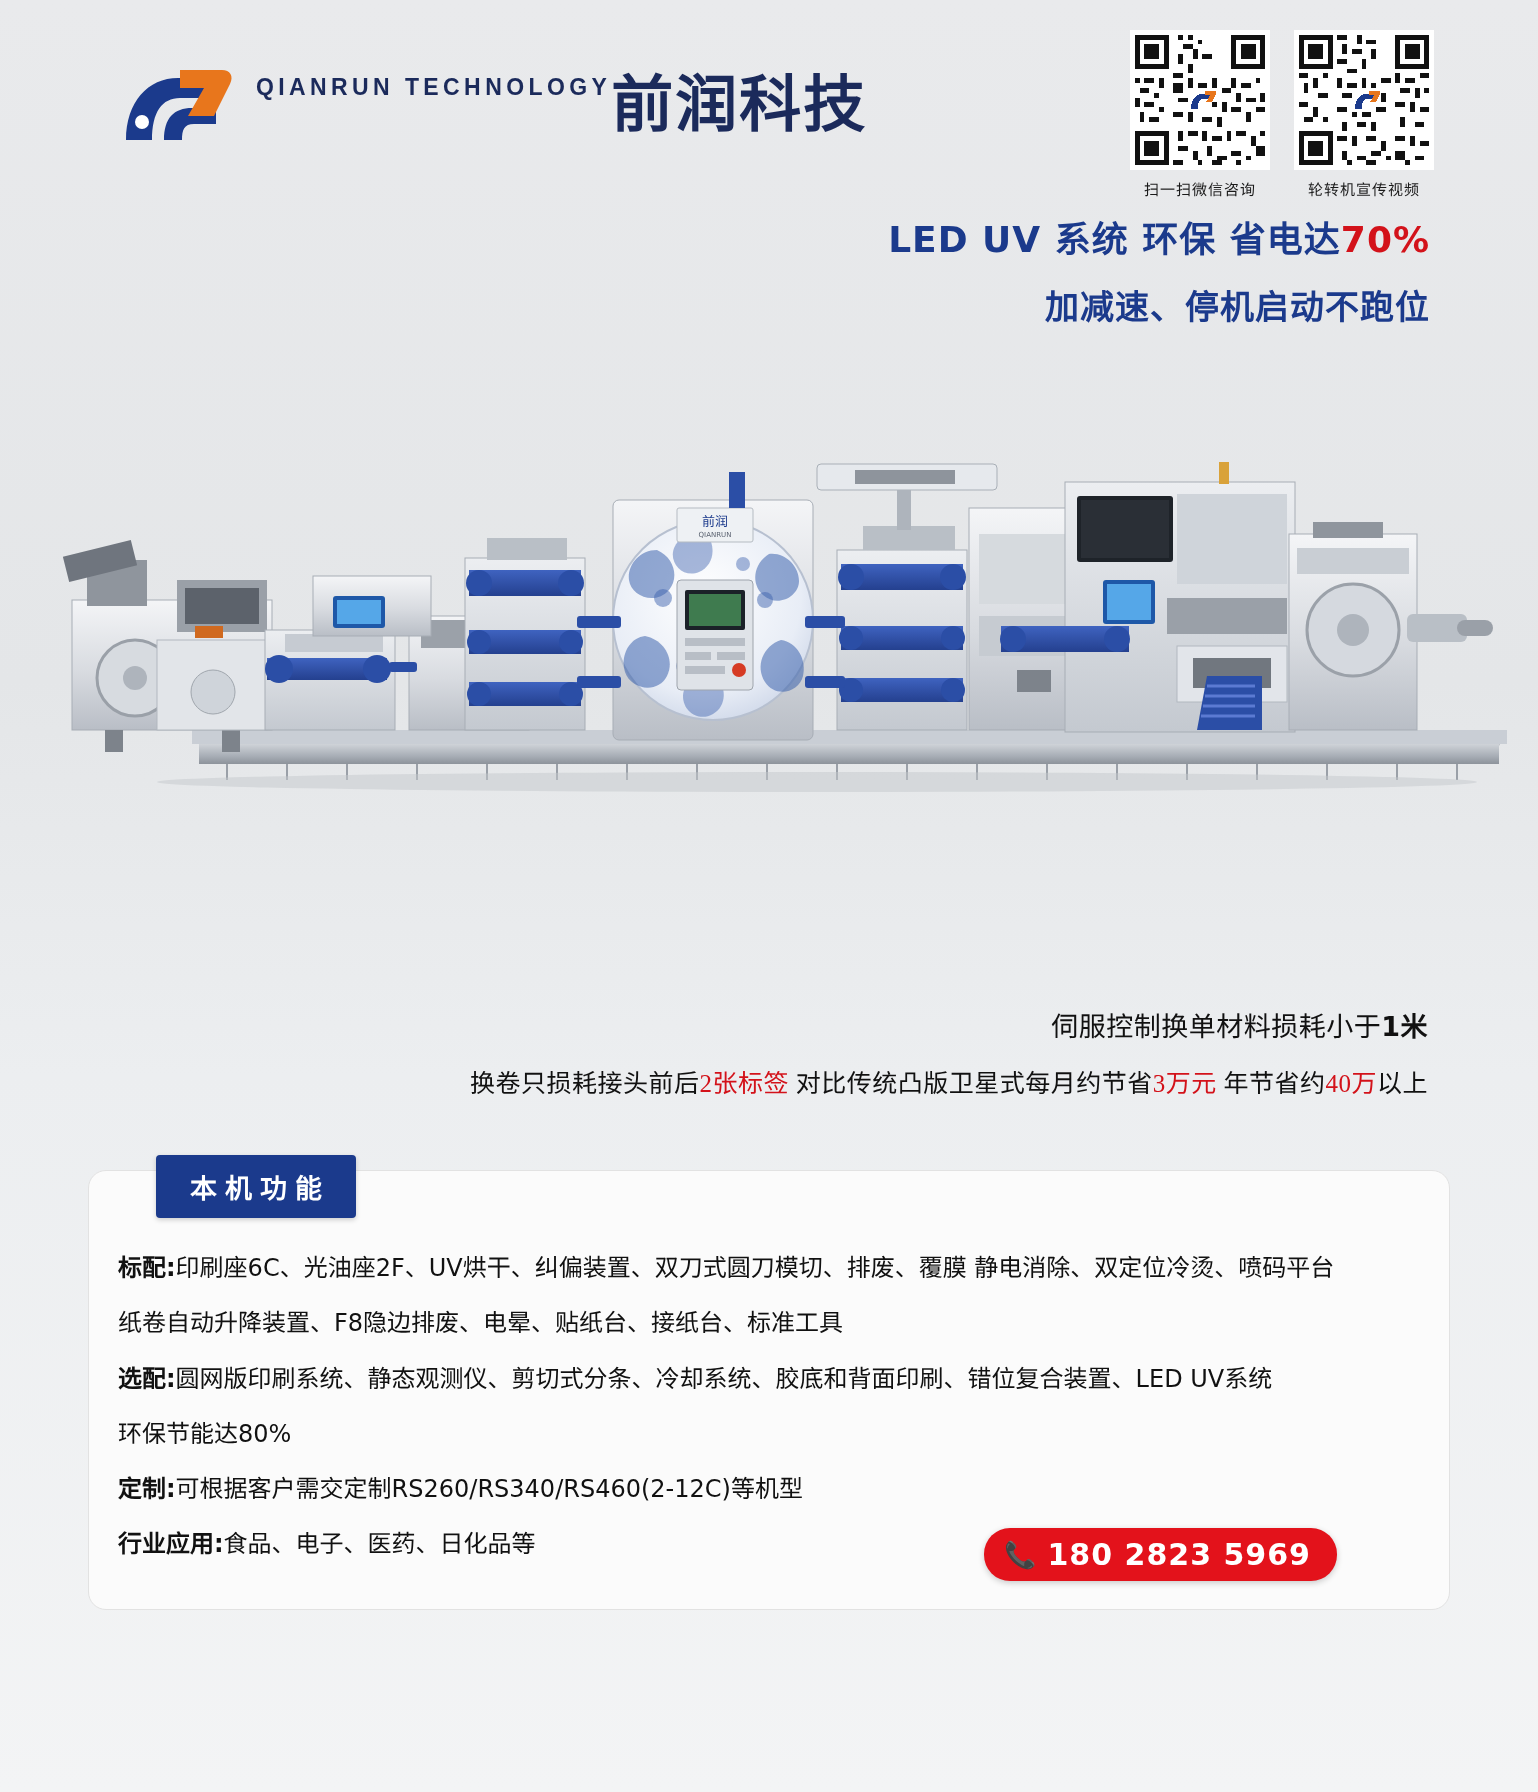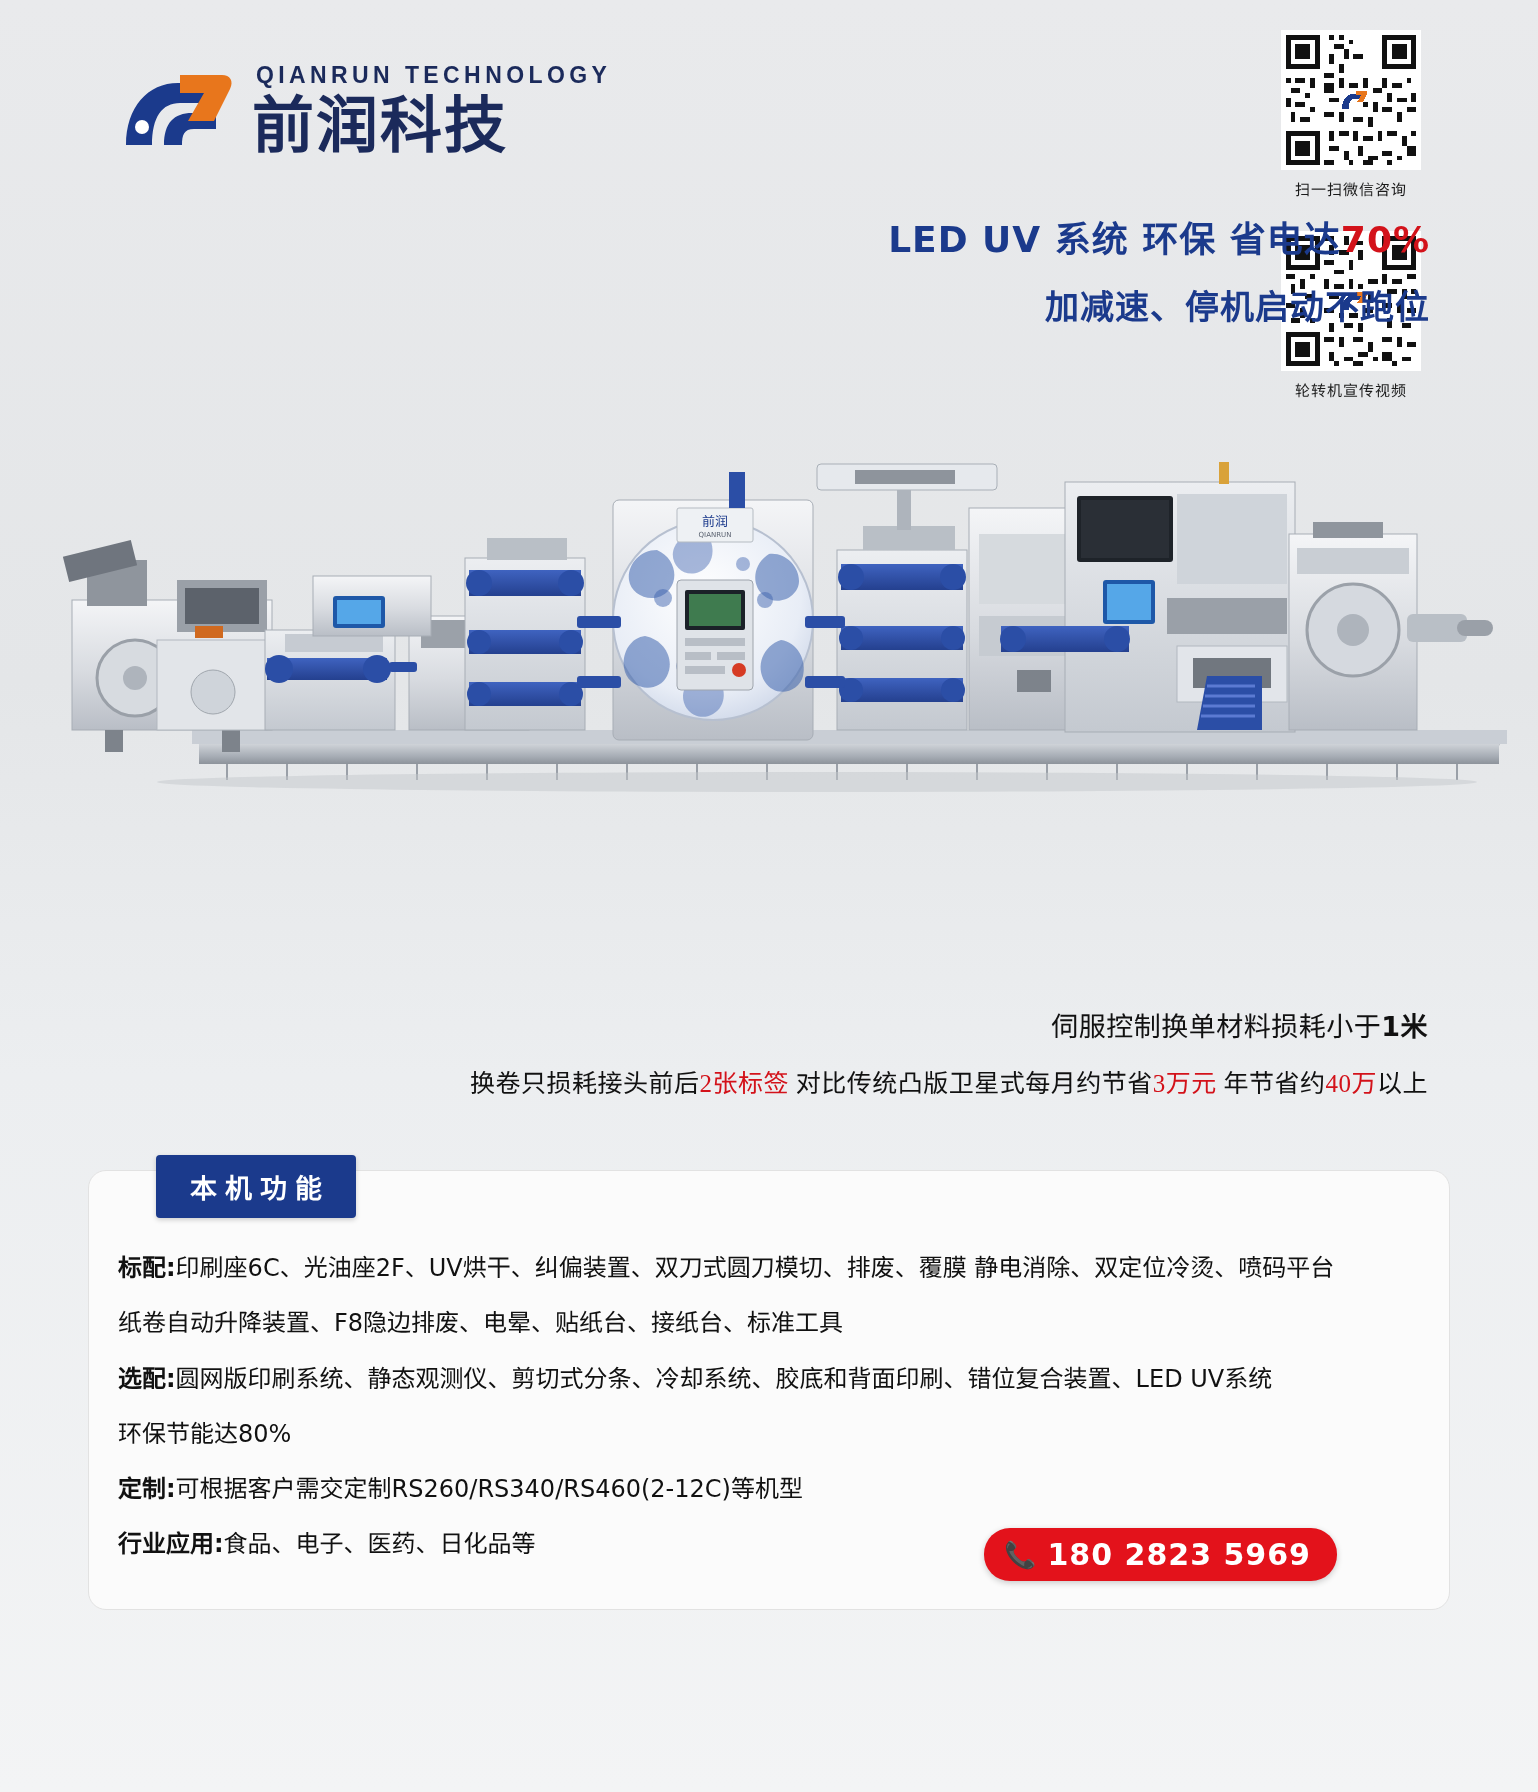--- a/index.html
+++ b/index.html
@@ -40,21 +40,21 @@
   }
   .logo-mark {
     width: 118px;
     height: 86px;
     position: relative;
     margin-right: 16px;
   }
   .logo-mark svg { display:block; }
   .logo-text-wrap {
     display: flex;
-    flex-direction: column;
+    flex-direction: row;
     justify-content: center;
   }
   .logo-en {
     font-size: 23px;
     letter-spacing: 4.4px;
     font-weight: bold;
     color: #1b2a5b;
     margin-bottom: 6px;
     margin-left: 4px;
   }
@@ -63,25 +63,24 @@
     font-weight: bold;
     color: #1b2a5b;
     letter-spacing: 2px;
     line-height: 1;
     font-family: Liberation Serif, serif;
   }
 
   
   .qr-area {
     position: absolute;
-    right: 117px;
+    right: 104px;
     top: 30px;
     display: flex;
-    gap: 32px;
-    flex-direction: column;
+    gap: 24px;
   }
   .qr-item {
     width: 140px;
     display: flex;
     flex-direction: column;
     align-items: center;
   }
   .qr-img {
     width: 140px;
     height: 140px;

